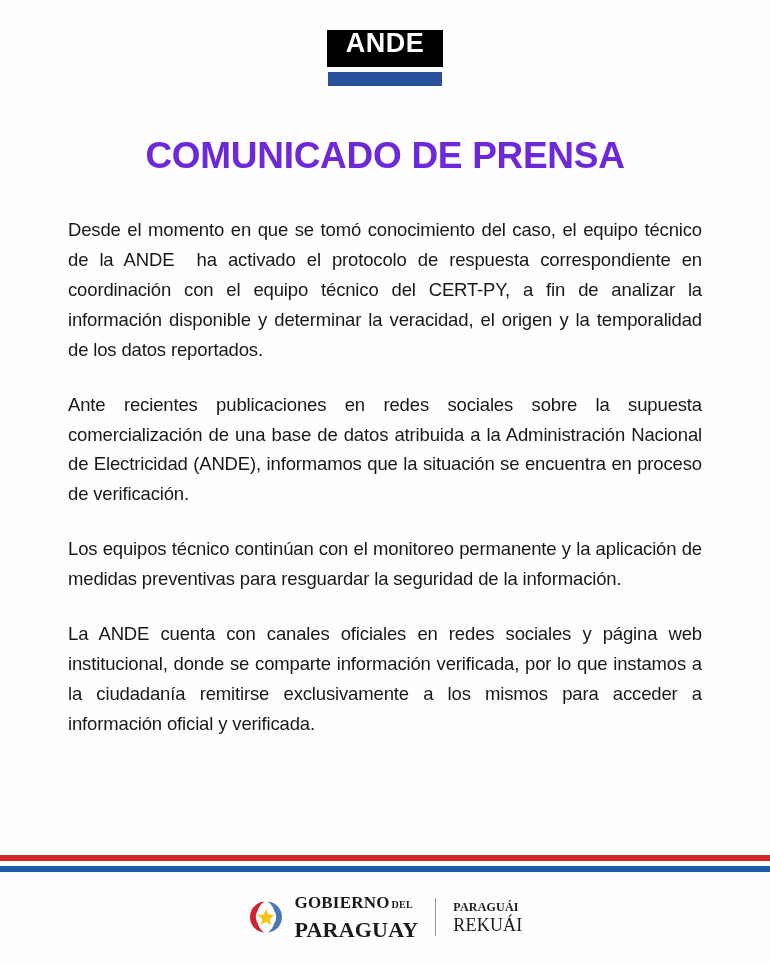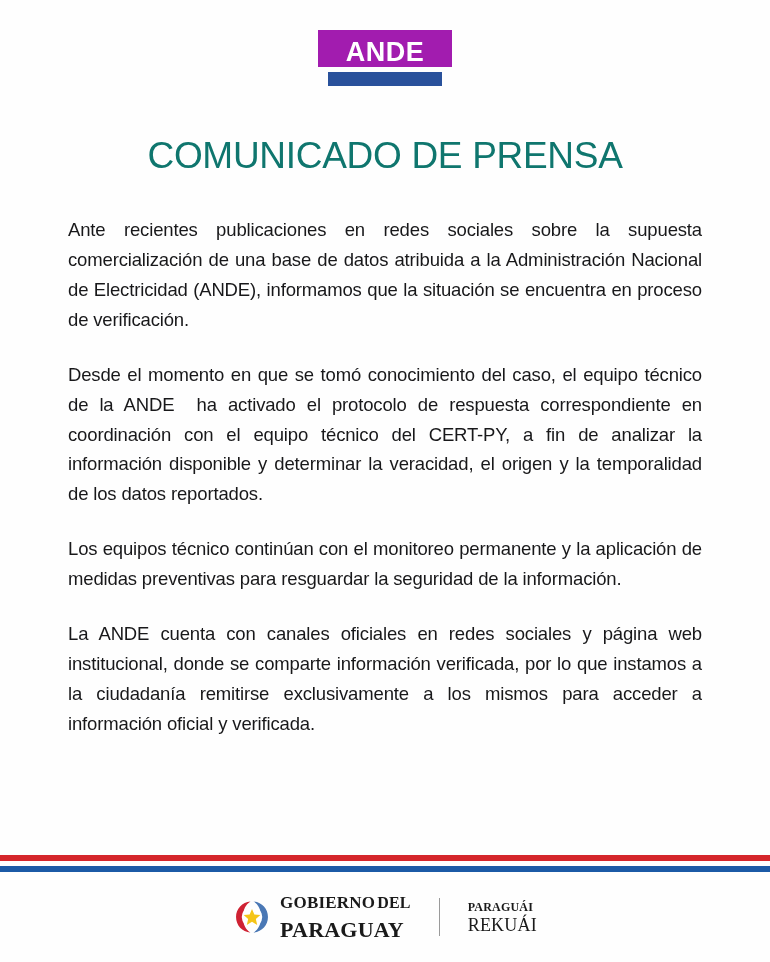--- a/index.html
+++ b/index.html
@@ -31,25 +31,25 @@
     flex-direction: column;
     align-items: center;
   }
   .ande-logo {
     display: flex;
     flex-direction: column;
     align-items: center;
     width: 114px;
   }
   .ande-redbox {
-    width: 134px;
+    width: 116px;
     height: 37px;
-    background: #a21caf;
-    display: flex;
-    align-items: flex-end;
+    background: #000000;
+    display: flex;
+    align-items: flex-start;
     justify-content: center;
     box-sizing: border-box;
   }
   .ande-wordmark {
     color: #ffffff;
     font-family: "Liberation Sans", sans-serif;
     font-weight: bold;
     font-size: 27px;
     letter-spacing: 0.5px;
     line-height: 1;
@@ -61,23 +61,23 @@
     background: #29519b;
     margin-top: 5px;
   }
 
   
   .title-wrap {
     margin-top: 50px;
     text-align: center;
   }
   .doc-title {
-    color: #0f766e;
-    font-family: "Liberation Sans", sans-serif;
-    font-weight: normal;
+    color: #6d28d9;
+    font-family: "Liberation Sans", sans-serif;
+    font-weight: bold;
     font-size: 37px;
     letter-spacing: -0.3px;
     line-height: 1.1;
     margin: 0;
   }
 
   
   .body-copy {
     margin: 0 auto;
     padding-top: 38px;
@@ -140,40 +140,40 @@
     gap: 9px;
   }
   .gov-emblem {
     width: 38px;
     height: 38px;
     flex: 0 0 38px;
   }
   .gov-text {
     display: flex;
     align-items: center;
-    gap: 28px;
+    gap: 17px;
   }
   .gov-left {
     display: flex;
     flex-direction: column;
     align-items: flex-start;
     line-height: 1;
   }
   .gov-line1 {
     font-family: "Liberation Serif", serif;
     font-weight: bold;
     font-size: 17px;
     color: #1a1a1a;
     letter-spacing: 0.2px;
     display: flex;
     align-items: baseline;
     gap: 2px;
   }
   .gov-del {
-    font-size: 16px;
+    font-size: 10px;
     letter-spacing: 0.2px;
   }
   .gov-line2 {
     font-family: "Liberation Serif", serif;
     font-weight: bold;
     font-size: 22px;
     color: #1a1a1a;
     letter-spacing: 0.2px;
     margin-top: 8px;
   }
@@ -216,22 +216,22 @@
       </div>
       <div class="ande-bluebar"></div>
     </div>
   </div>
 
   <div class="title-wrap">
     <h1 class="doc-title">COMUNICADO DE PRENSA</h1>
   </div>
 
   <div class="body-copy">
+    <p class="para">Desde el momento en que se tomó conocimiento del caso, el equipo técnico de la ANDE  ha activado el protocolo de respuesta correspondiente en coordinación con el equipo técnico del CERT-PY, a fin de analizar la información disponible y determinar la veracidad, el origen y la temporalidad de los datos reportados.</p>
     <p class="para">Ante recientes publicaciones en redes sociales sobre la supuesta comercialización de una base de datos atribuida a la Administración Nacional de Electricidad (ANDE), informamos que la situación se encuentra en proceso de verificación.</p>
-    <p class="para">Desde el momento en que se tomó conocimiento del caso, el equipo técnico de la ANDE  ha activado el protocolo de respuesta correspondiente en coordinación con el equipo técnico del CERT-PY, a fin de analizar la información disponible y determinar la veracidad, el origen y la temporalidad de los datos reportados.</p>
     <p class="para">Los equipos técnico continúan con el monitoreo permanente y la aplicación de medidas preventivas para resguardar la seguridad de la información.</p>
     <p class="para">La ANDE cuenta con canales oficiales en redes sociales y página web institucional, donde se comparte información verificada, por lo que instamos a la ciudadanía remitirse exclusivamente a los mismos para acceder a información oficial y verificada.</p>
   </div>
 
   <div class="spacer"></div>
 
   <div class="tricolor">
     <div class="tri-band tri-red"></div>
     <div class="tri-band tri-white"></div>
     <div class="tri-band tri-blue"></div>

